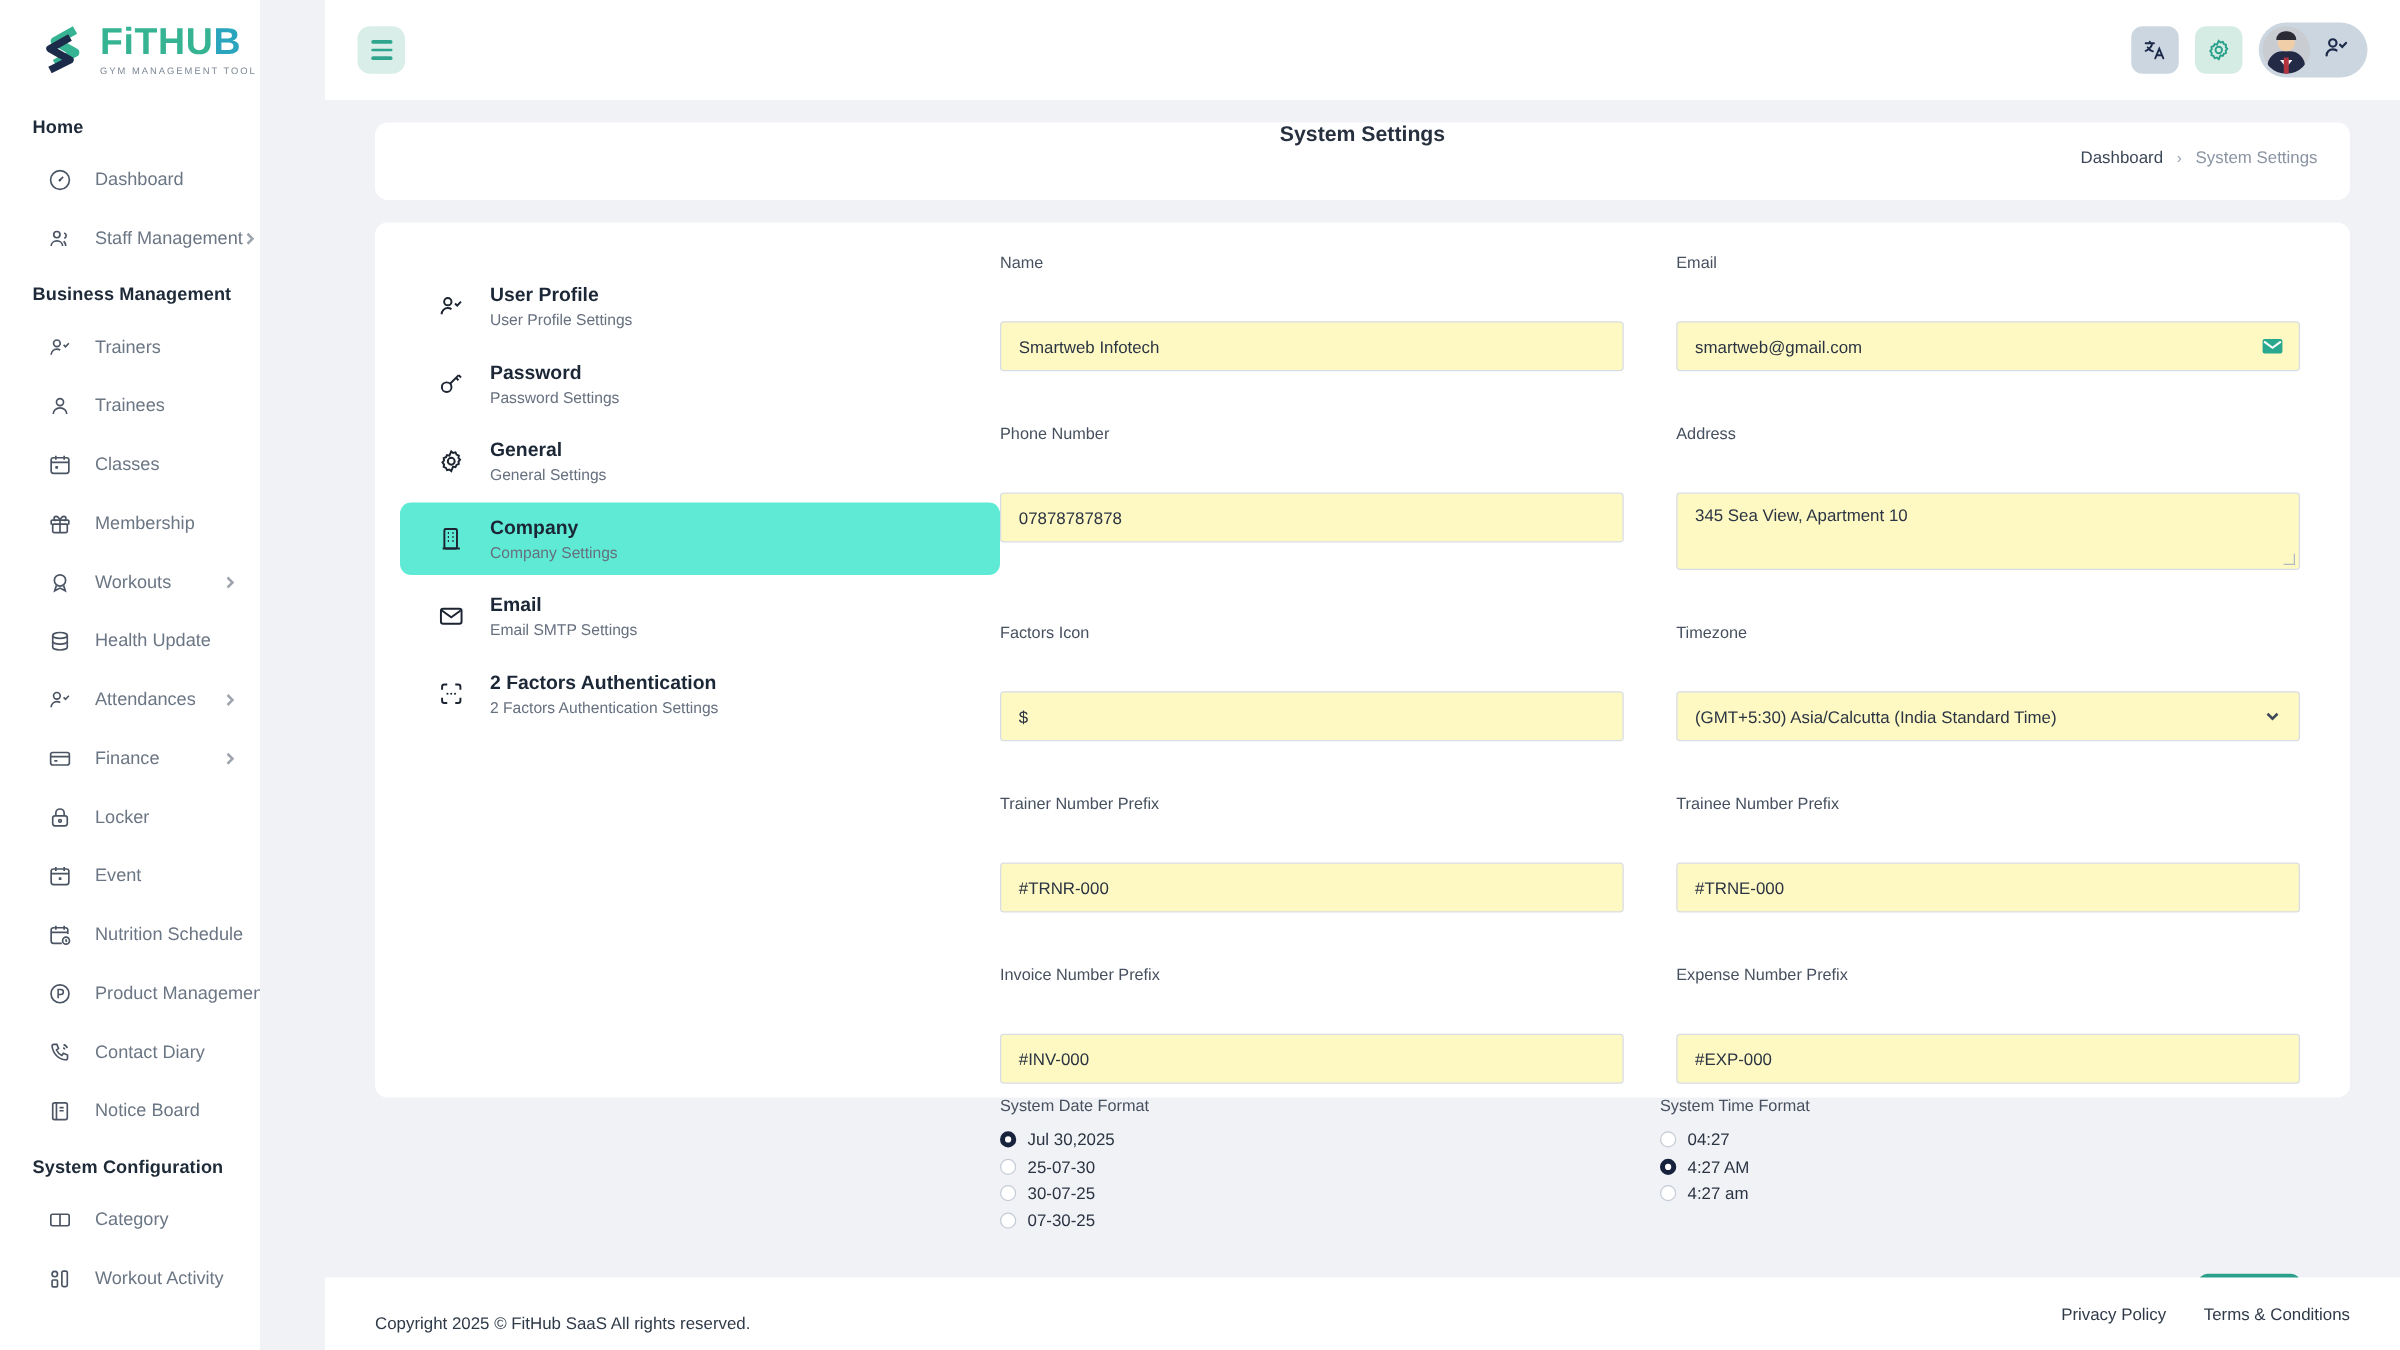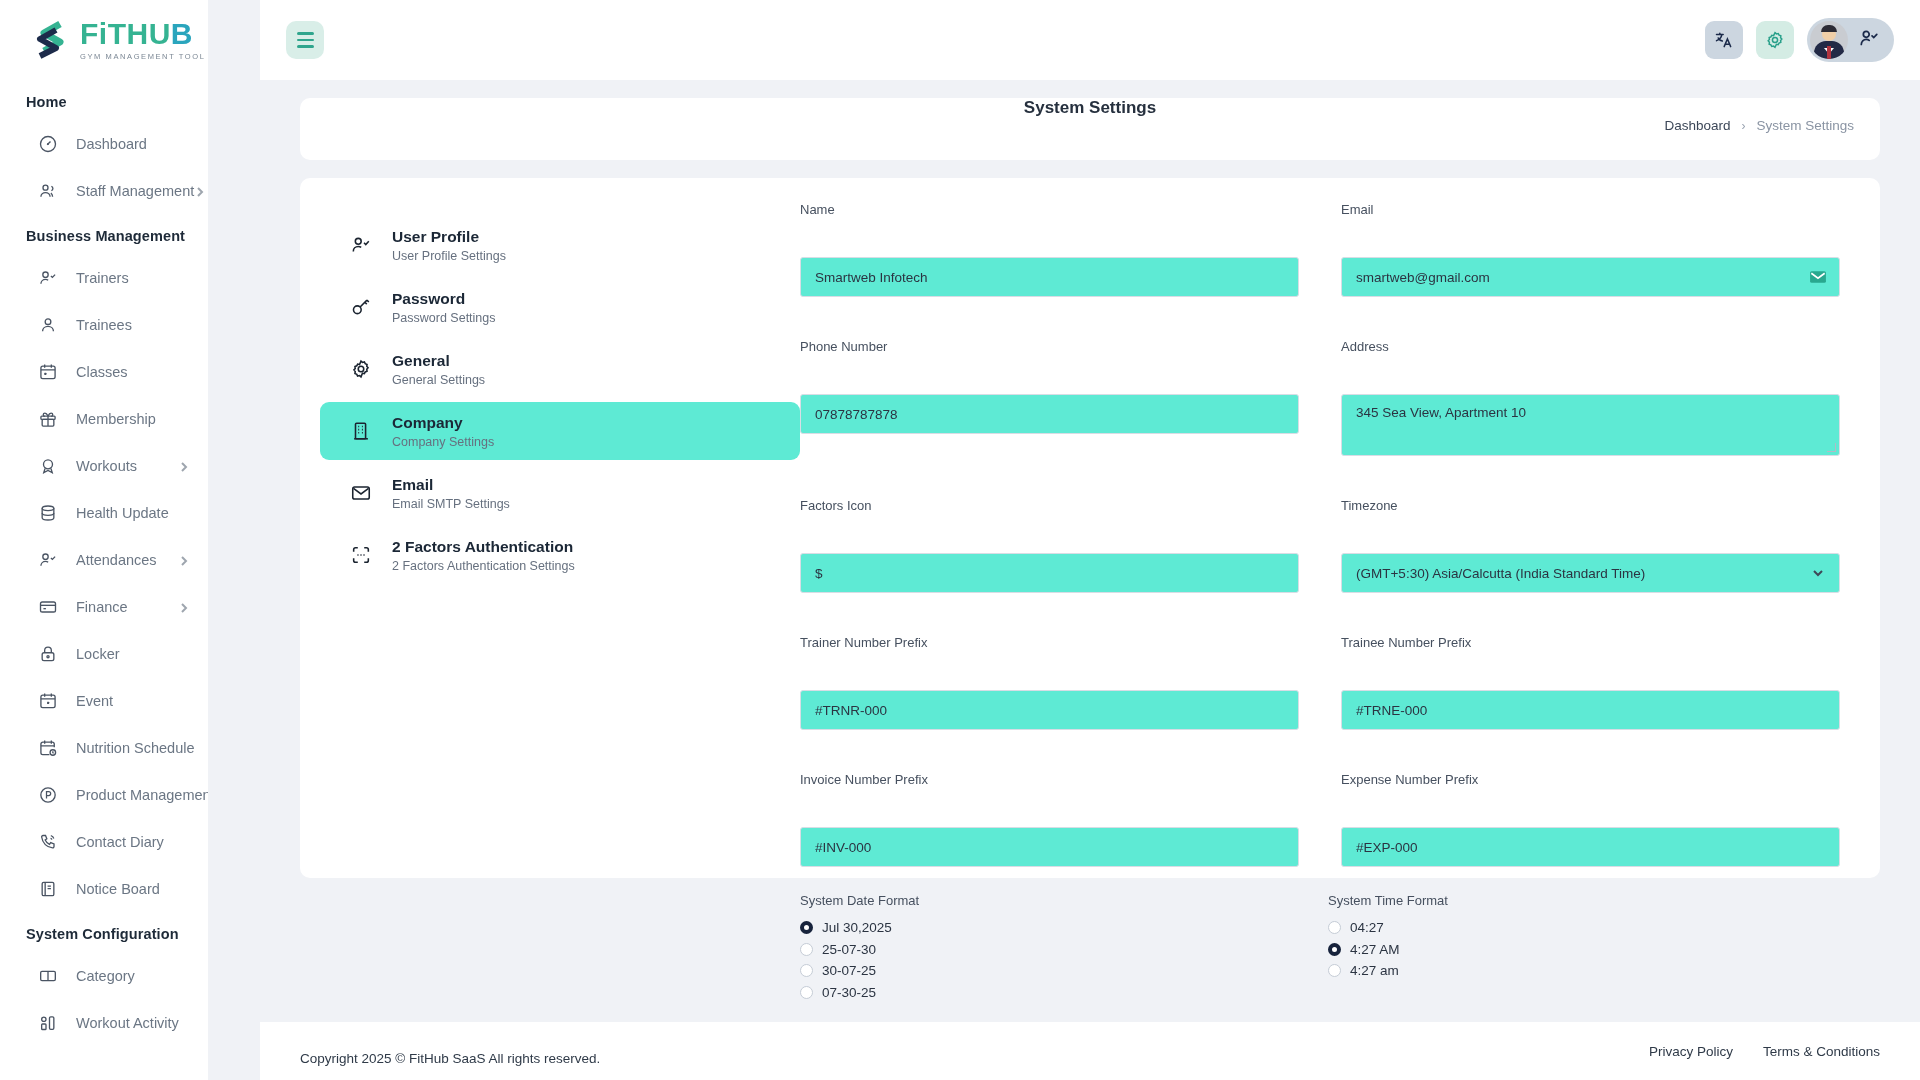--- a/index.html
+++ b/index.html
@@ -101,38 +101,38 @@
   .tab-sub { font-size: 12.5px; color: #66707f; margin-top: 1px; }
 
   
   #form { flex: 1; padding: 0 40px 0 0; }
   .grid { display: grid; grid-template-columns: 1fr 1fr; column-gap: 24px; row-gap: 14px; gap: 42px; }
   .fld label {
     display: block; font-size: 13px; color: #46505f; margin-bottom: 6px;
   }
   .ctl {
     width: 100%; height: 40px; border: 1px solid #d8dde5; border-radius: 3px;
-    background: #5eead4; padding: 0 14px; font-size: 13.5px; color: #2b3442;
+    background: #fef9c3; padding: 0 14px; font-size: 13.5px; color: #2b3442;
     font-family: "Liberation Sans", sans-serif; display: flex; align-items: center; margin-top: 40px;
   }
   .ctl.area { height: 62px; align-items: flex-start; padding-top: 10px; position: relative; }
   .ctl.area .resize {
     position: absolute; right: 3px; bottom: 3px; width: 9px; height: 9px;
     border-right: 1.5px solid #b2bac6; border-bottom: 1.5px solid #b2bac6;
   }
   .ctl.with-icon { position: relative; padding-right: 42px; }
   .mail-badge {
     position: absolute; right: 10px; top: 50%; transform: translateY(-50%);
     width: 22px; height: 22px; display: flex; align-items: center; justify-content: center;
   }
   .ctl.select { justify-content: space-between; cursor: pointer; }
   .ctl.select .cv { color: #2b3442; }
   .chev-dn svg { width: 14px; height: 14px; stroke: #3e4857; fill: none; stroke-width: 2; display: block; }
 
-  .radios-row { display: flex; gap: 16px; margin-top: 26px; }
+  .radios-row { display: flex; gap: 16px; margin-top: 10px; }
   .radio-col { width: 50%; }
   .radio-col .gl { font-size: 13px; color: #46505f; margin-bottom: 9px; }
   .r-opt { display: flex; align-items: center; gap: 9px; height: 21.5px; cursor: pointer; }
   .dot {
     width: 13px; height: 13px; border-radius: 50%; border: 1.5px solid #c5ccd6;
     background: #fff; flex: none; position: relative;
   }
   .dot.on { border: 4px solid #17233c; background: #fff; }
   .r-lab { font-size: 13.5px; color: #2b3442; }
 

